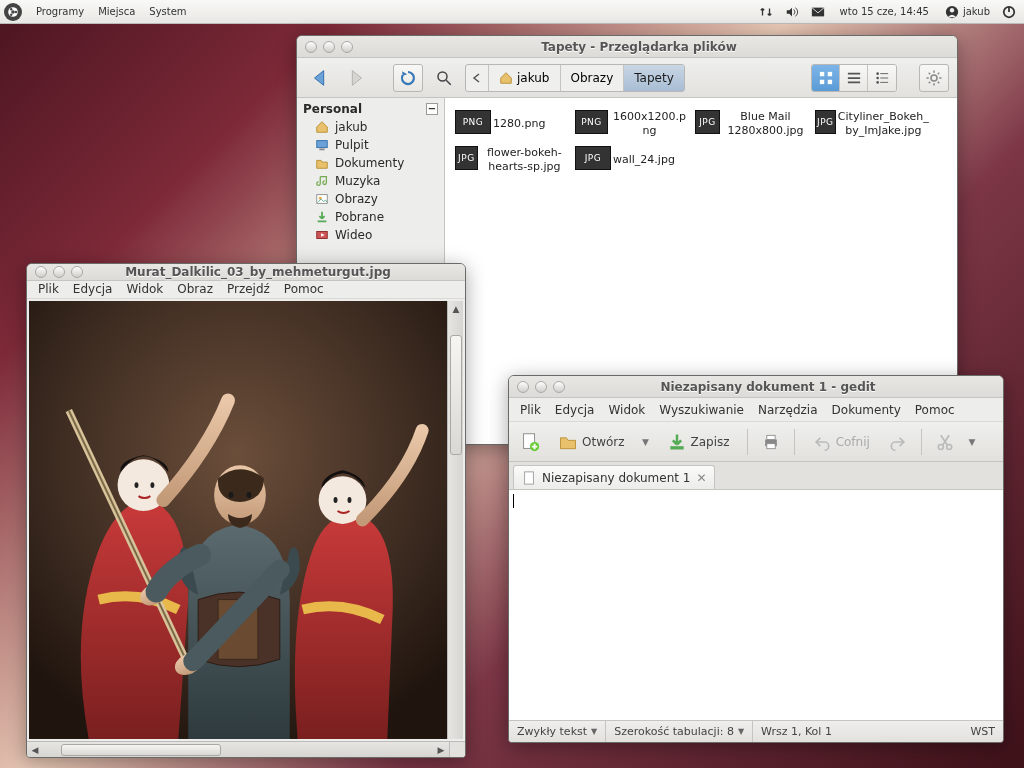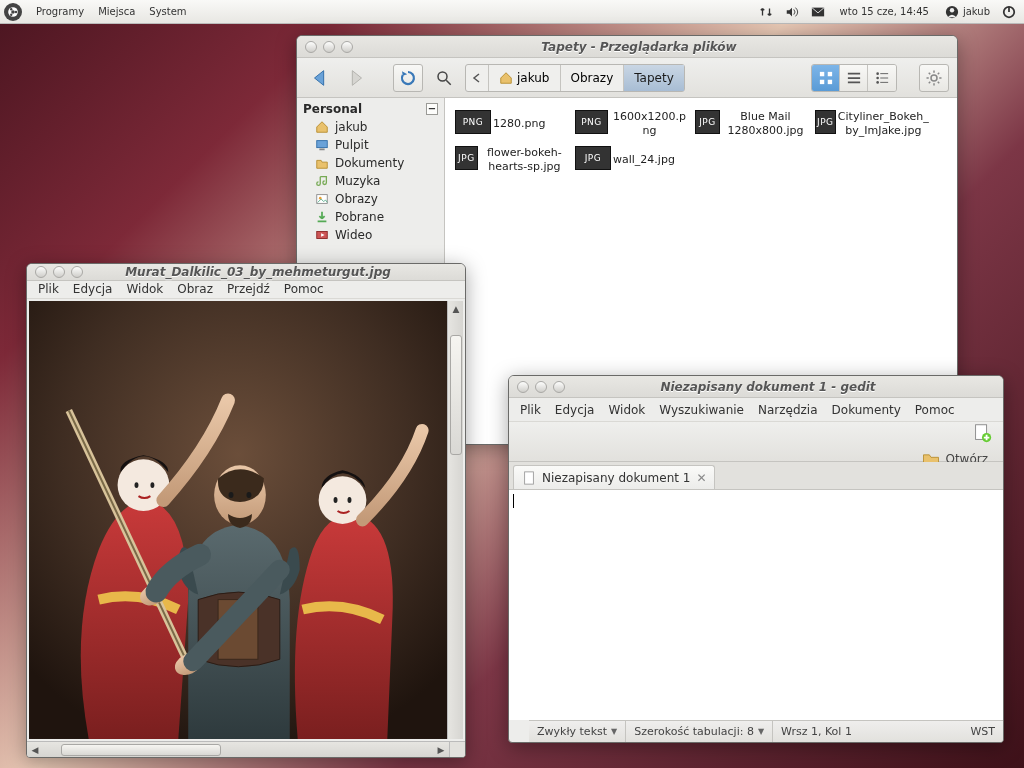--- a/index.html
+++ b/index.html
@@ -36,21 +36,21 @@
   box-shadow: 0 4px 20px rgba(0,0,0,0.35);
   display: flex; flex-direction: column; overflow: hidden;
 }
 .titlebar {
   height: 22px; background: linear-gradient(#e8e7e3, #dcdbd7);
   display: flex; align-items: center; font-size: 12px; color: #555;
   font-weight: bold; border-bottom: 1px solid #c5c4c0;
 }
 .titlebar .wbtns { display:flex; gap:6px; padding:0 8px; }
 .titlebar .wbtn { width:12px; height:12px; border-radius:50%; background: linear-gradient(#fdfdfc,#cfceca); border:1px solid #a9a8a5;}
-.titlebar .title { flex:1; text-align:center; padding-right:40px; text-shadow:0 1px 0 #fff;font-style:italic;}
+.titlebar .title { flex:1; text-align:center; padding-right:40px; text-shadow:0 1px 0 #fff;}
 .menubar {
   height: 24px; background: #ededeb; display:flex; align-items:center;
   font-size:12px; color:#333; padding:0 4px; border-bottom:1px solid #dad9d5;
 }
 .menubar span { padding:0 7px; cursor:pointer;}
 
 .fm { left: 296px; top: 35px; width: 662px; height: 410px; }
 .fm .toolbar {
   height: 40px; background: linear-gradient(#efefed,#e2e1dd);
   display:flex; align-items:center; padding:0 8px; gap:6px;
@@ -86,32 +86,32 @@
 .iv .scroll-v { width:16px; background:linear-gradient(90deg,#e6e5e1,#d6d5d1); border-left:1px solid #bbb;}
 .iv .scroll-h { height:16px; background:linear-gradient(#e6e5e1,#d6d5d1); border-top:1px solid #bbb; display:flex;}
 .iv .canvas { flex:1; position:relative; overflow:hidden; background:#3a2f28;}
 .iv svg.photo { width:100%; height:100%; display:block;}
 .sb-thumb { background:linear-gradient(#f6f5f1,#d9d8d4); border:1px solid #a9a8a5; border-radius:3px;}
 .iv .scroll-v .sb-thumb { width:12px; height:120px; margin:18px auto 0;}
 .iv .scroll-h .sb-thumb { height:12px; width:160px; margin:auto 0 auto 18px;}
 .sb-arrow { width:16px; height:16px; display:flex; align-items:center; justify-content:center; font-size:9px; color:#555;}
 
 .ge { left: 508px; top: 375px; width: 496px; height: 368px; }
-.ge .toolbar { height:40px; background: linear-gradient(#efefed,#e2e1dd); display:flex; align-items:flex-end; padding:0 6px; gap:4px; border-bottom:1px solid #c5c4c0;flex-direction:column;}
+.ge .toolbar { height:40px; background: linear-gradient(#efefed,#e2e1dd); display:flex; align-items:center; padding:0 6px; gap:4px; border-bottom:1px solid #c5c4c0;}
 .ge .bigbtn { height:30px; display:flex; align-items:center; gap:4px; padding:0 8px; font-size:12px; color:#444; border:1px solid transparent; border-radius:3px;}
 .ge .bigbtn.disabled { color:#aaa; }
 .ge .iconbtn { width:30px; height:30px; display:flex; align-items:center; justify-content:center;}
 .ge .sep { width:1px; height:26px; background:#c5c4c0; margin:0 4px;}
 .ge .drop { width:16px; height:30px; display:flex; align-items:center; justify-content:center; color:#777; font-size:9px;}
 .ge .tabs { height:28px; background:#e2e1dd; display:flex; align-items:flex-end; padding:0 4px; border-bottom:1px solid #c5c4c0;}
 .ge .tab { height:24px; background:linear-gradient(#fafaf8,#ececea); border:1px solid #c5c4c0; border-bottom:none; border-radius:3px 3px 0 0; display:flex; align-items:center; gap:6px; padding:0 8px; font-size:12px; color:#333;}
 .ge .tab .close { color:#888; font-weight:bold; cursor:pointer;}
 .ge .editor { flex:1; background:#fff; position:relative;}
 .ge .editor .cursor { position:absolute; left:4px; top:4px; width:1px; height:14px; background:#000;}
-.ge .status { height:22px; background:linear-gradient(#efeeed,#e2e1dd); border-top:1px solid #c5c4c0; display:flex; align-items:center; font-size:11px; color:#444;margin-left:20px;}
+.ge .status { height:22px; background:linear-gradient(#efeeed,#e2e1dd); border-top:1px solid #c5c4c0; display:flex; align-items:center; font-size:11px; color:#444;}
 .ge .status .cell { padding:0 8px; border-right:1px solid #c5c4c0; height:100%; display:flex; align-items:center; gap:4px;}
 .ge .status .cell:last-child { border-right:none; margin-left:auto;text-align:right;}
 .tiny-tri { font-size:8px; color:#666;}
 svg { display:block; }
 </style>
 </head>
 <body>
 
 <div class="top-panel">
   <div class="ubuntu-logo">

